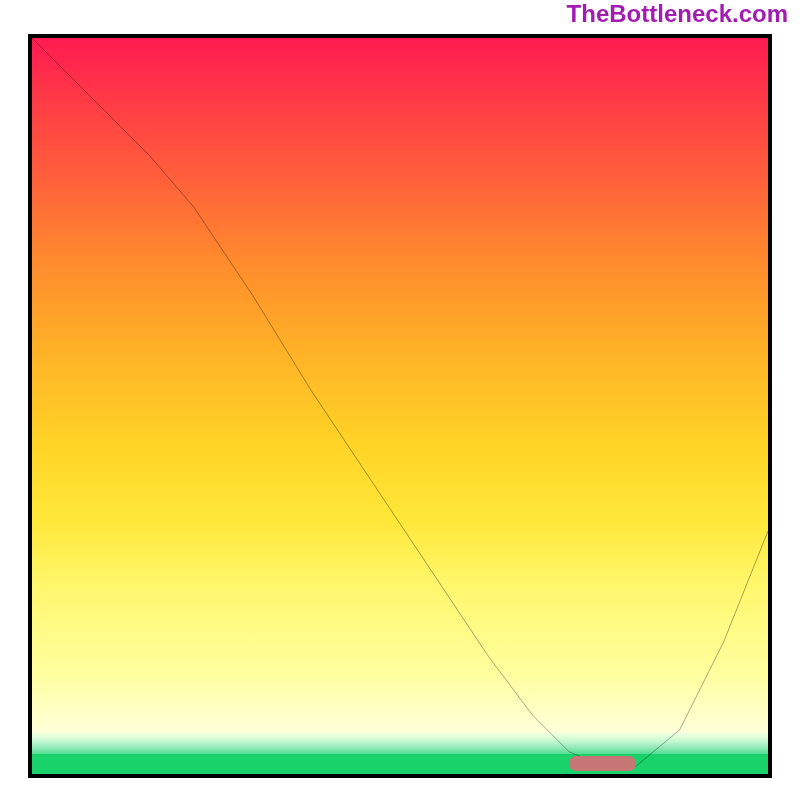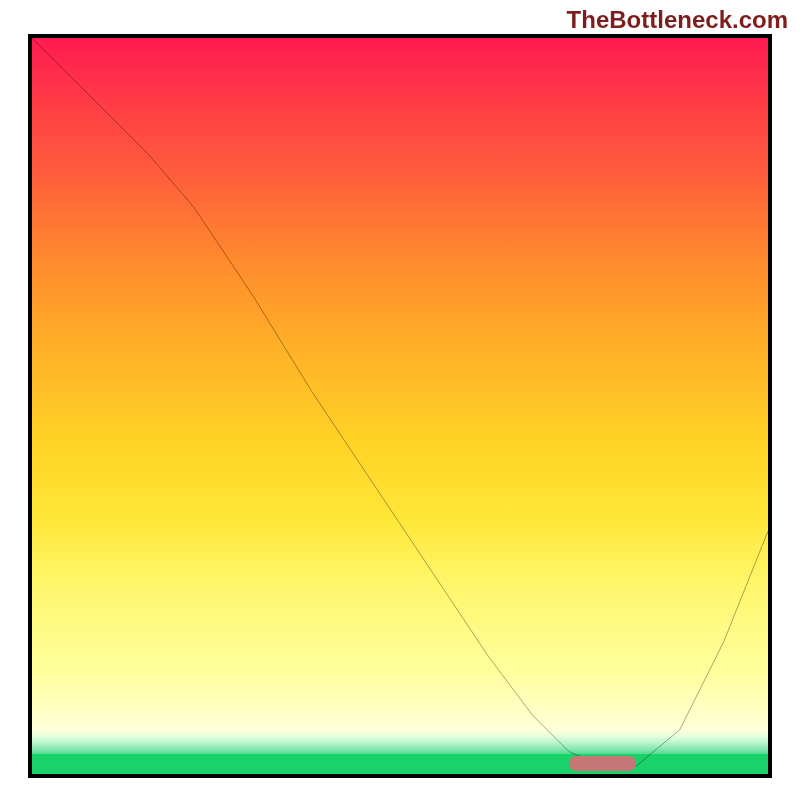--- a/index.html
+++ b/index.html
@@ -10,25 +10,25 @@
     background: #ffffff;
     font-family: Arial, Helvetica, sans-serif;
   }
   .wrap {
     position: relative;
     width: 800px;
     height: 800px;
   }
   .watermark {
     position: absolute;
-    top: 6px;
+    top: 0;
     right: 12px;
     font-size: 24px;
     font-weight: 600;
-    color: #7f1d1d;
+    color: #a21caf;
     letter-spacing: 0px;
     user-select: none;
   }
   .plot-border {
     position: absolute;
     left: 28px;
     top: 34px;
     width: 744px;
     height: 744px;
     border: 4px solid #000;

